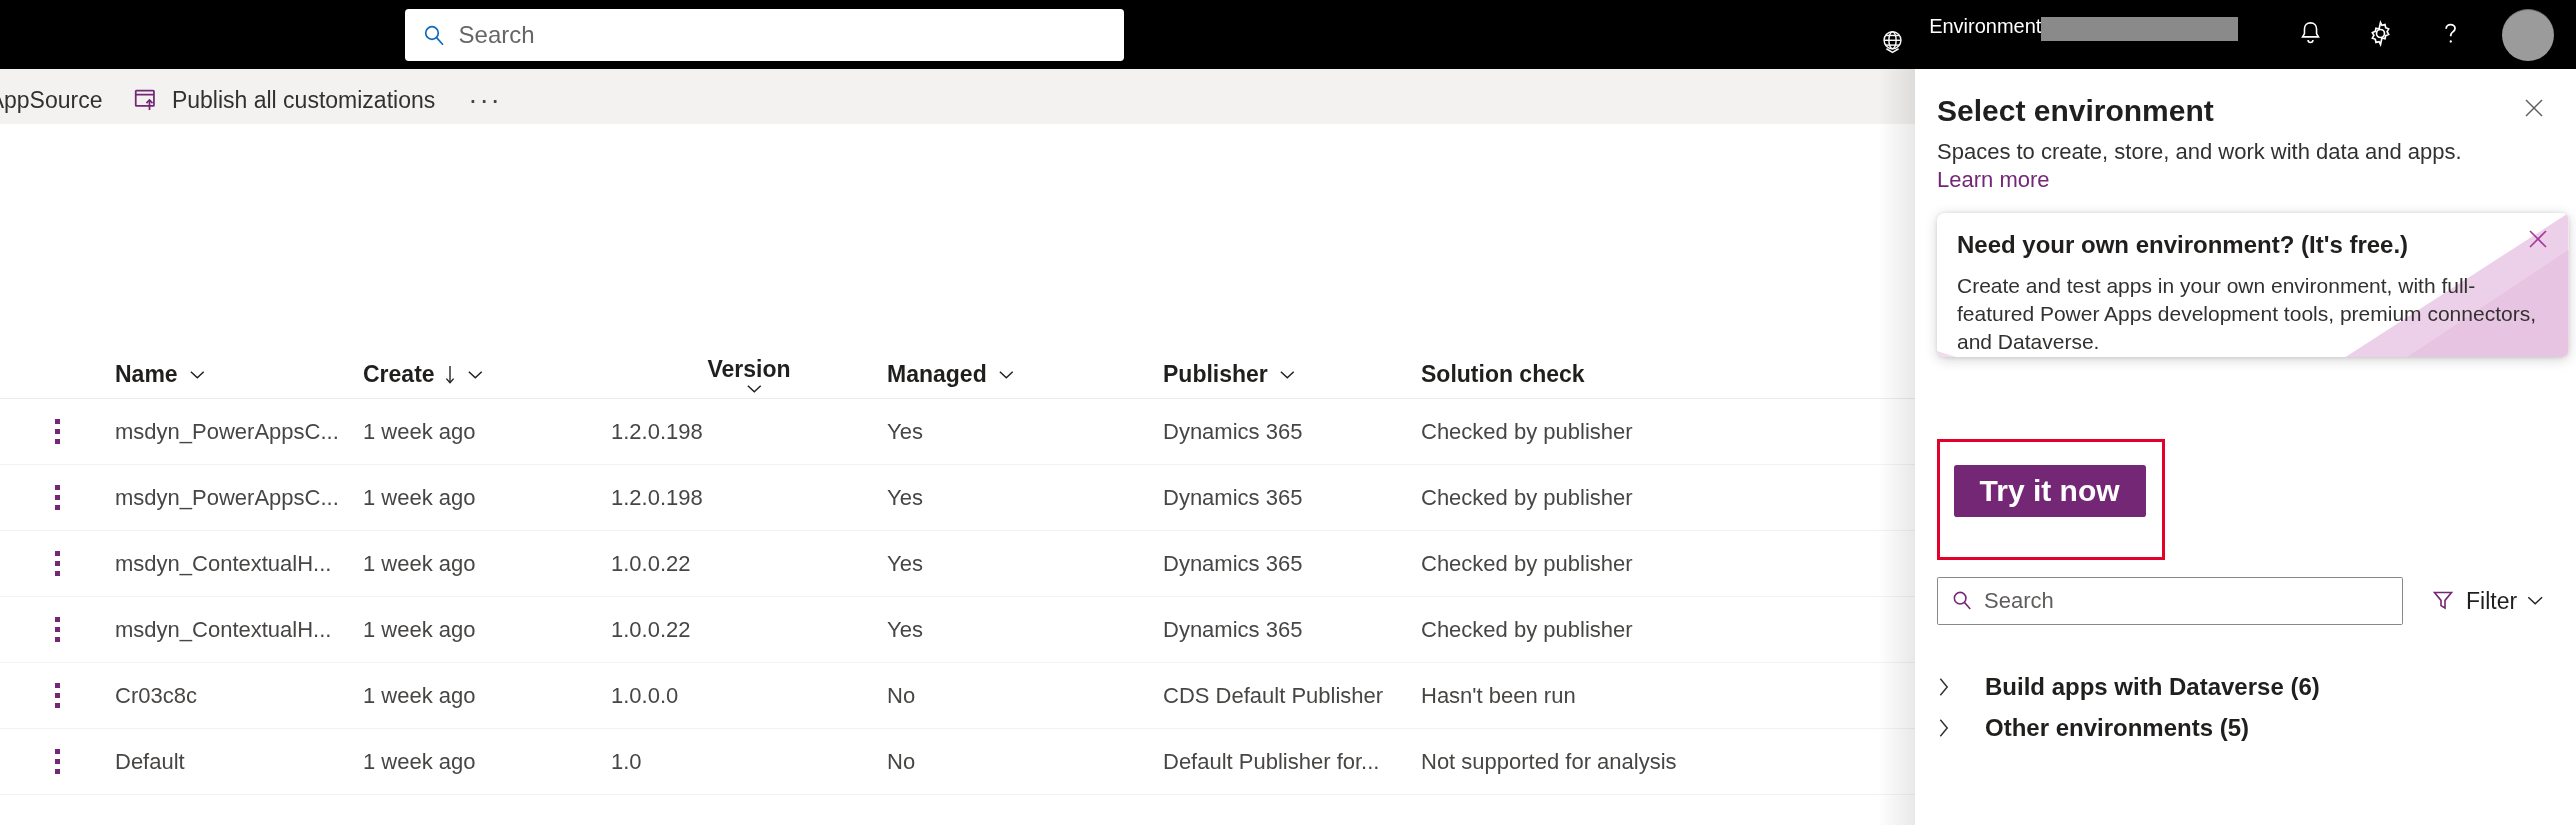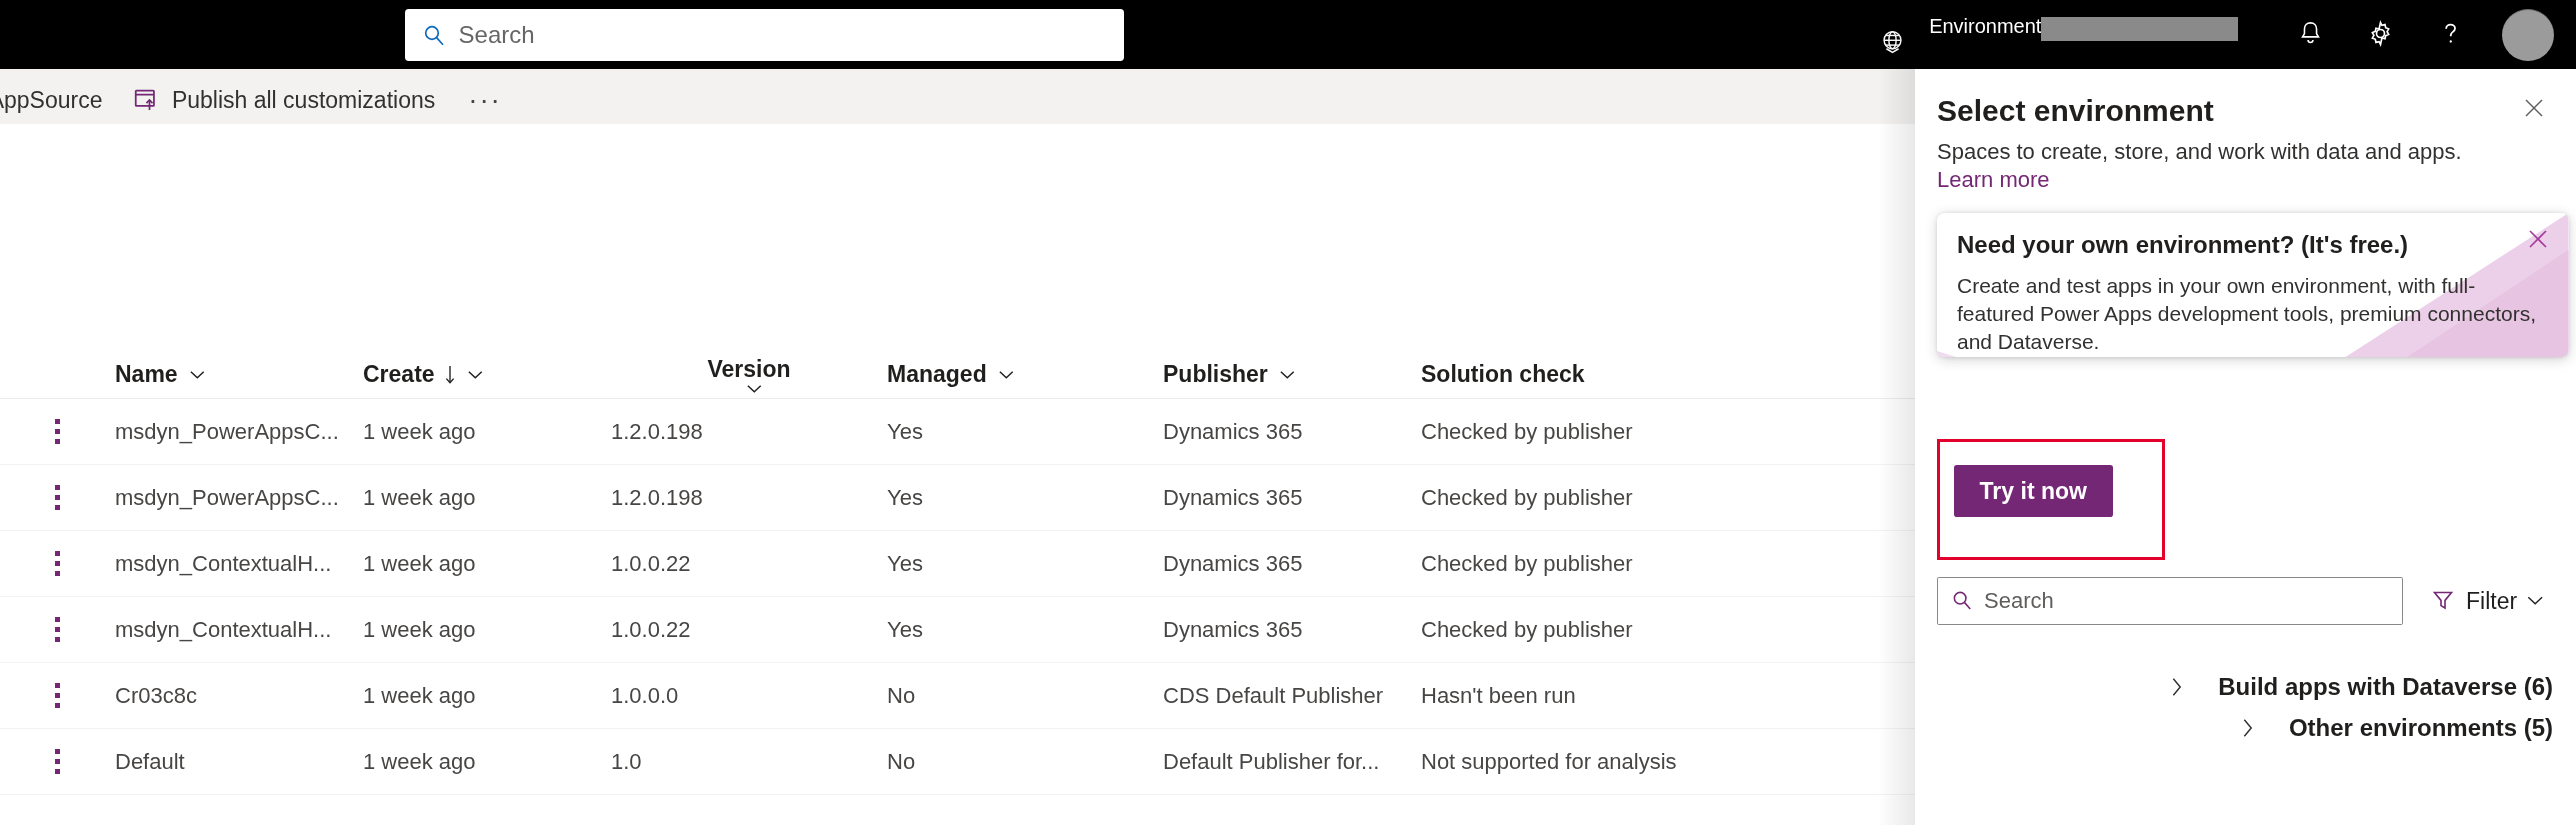--- a/index.html
+++ b/index.html
@@ -180,21 +180,21 @@
   }
   .redbox {
     position: absolute; inset: 0;
     border: 3.7px solid #e3002b;
     pointer-events: none;
   }
   .btn-primary {
     position: absolute; left: 16.6px; top: 26px;
     background: #742774; color: #ffffff;
     border: none; border-radius: 2.8px;
-    font-size: 23px; font-weight: 600;
+    font-size: 30px; font-weight: 600;
     font-family: "Liberation Sans", sans-serif;
     padding: 0 26px; height: 52px;
     cursor: pointer;
   }
 
   .panel-searchrow {
     position: absolute; left: 22px; top: 508px;
     width: 616px; display: flex; align-items: center;
   }
   .panel-search {
@@ -204,21 +204,21 @@
     background: #ffffff;
   }
   .panel-search .txt { font-size: 22px; color: #605e5c; margin-left: 11px; }
   .filter-btn {
     display: flex; align-items: center; margin-left: 28px; cursor: pointer; justify-content: center;
   }
   .filter-btn .lbl { font-size: 23px; color: #201f1e; margin: 0 9.2px 0 11px; }
 
   .panel-group {
     position: absolute; left: 22px; width: 616px;
-    display: flex; align-items: center; cursor: pointer; height: 39px; justify-content: flex-end;
+    display: flex; align-items: center; cursor: pointer; height: 39px;
   }
   .panel-group .chev { width: 48px; display: flex; justify-content: flex-start; }
   .panel-group .lbl { font-size: 24px; font-weight: 600; color: #201f1e; }
   .group-1 { top: 598px; }
   .group-2 { top: 639px; }
 </style>
 </head>
 <body>
 
 <div class="suitebar">

